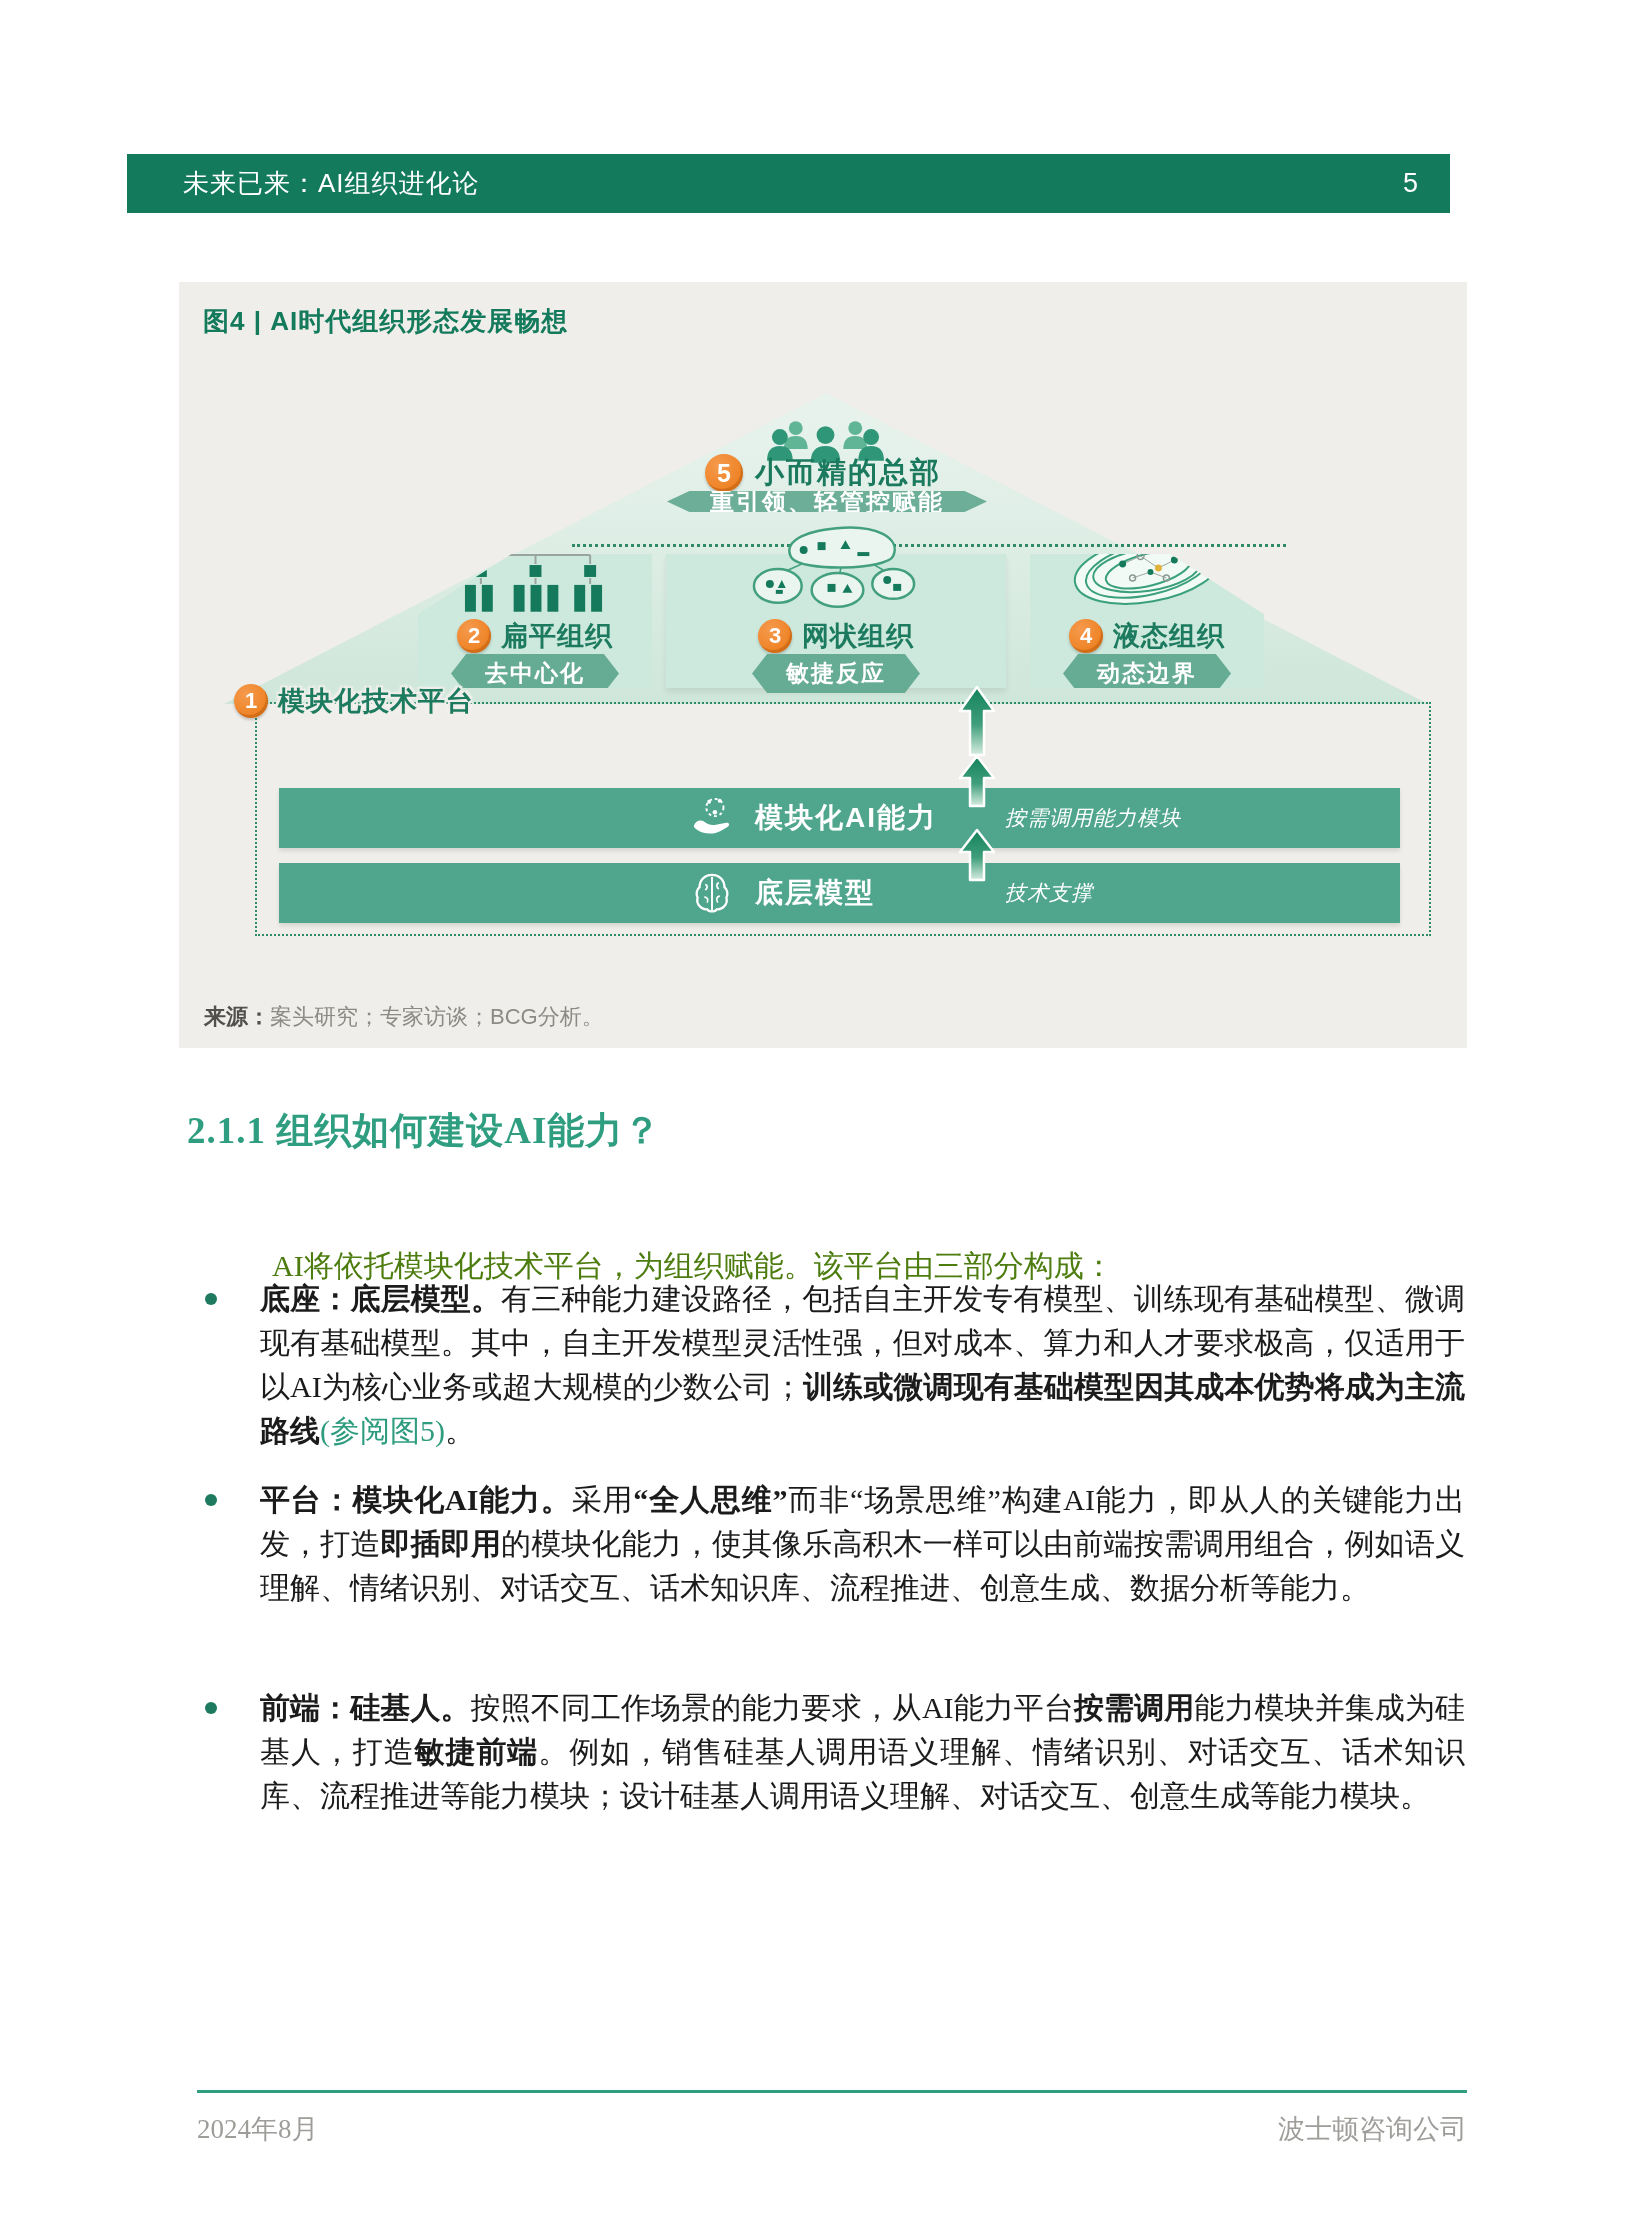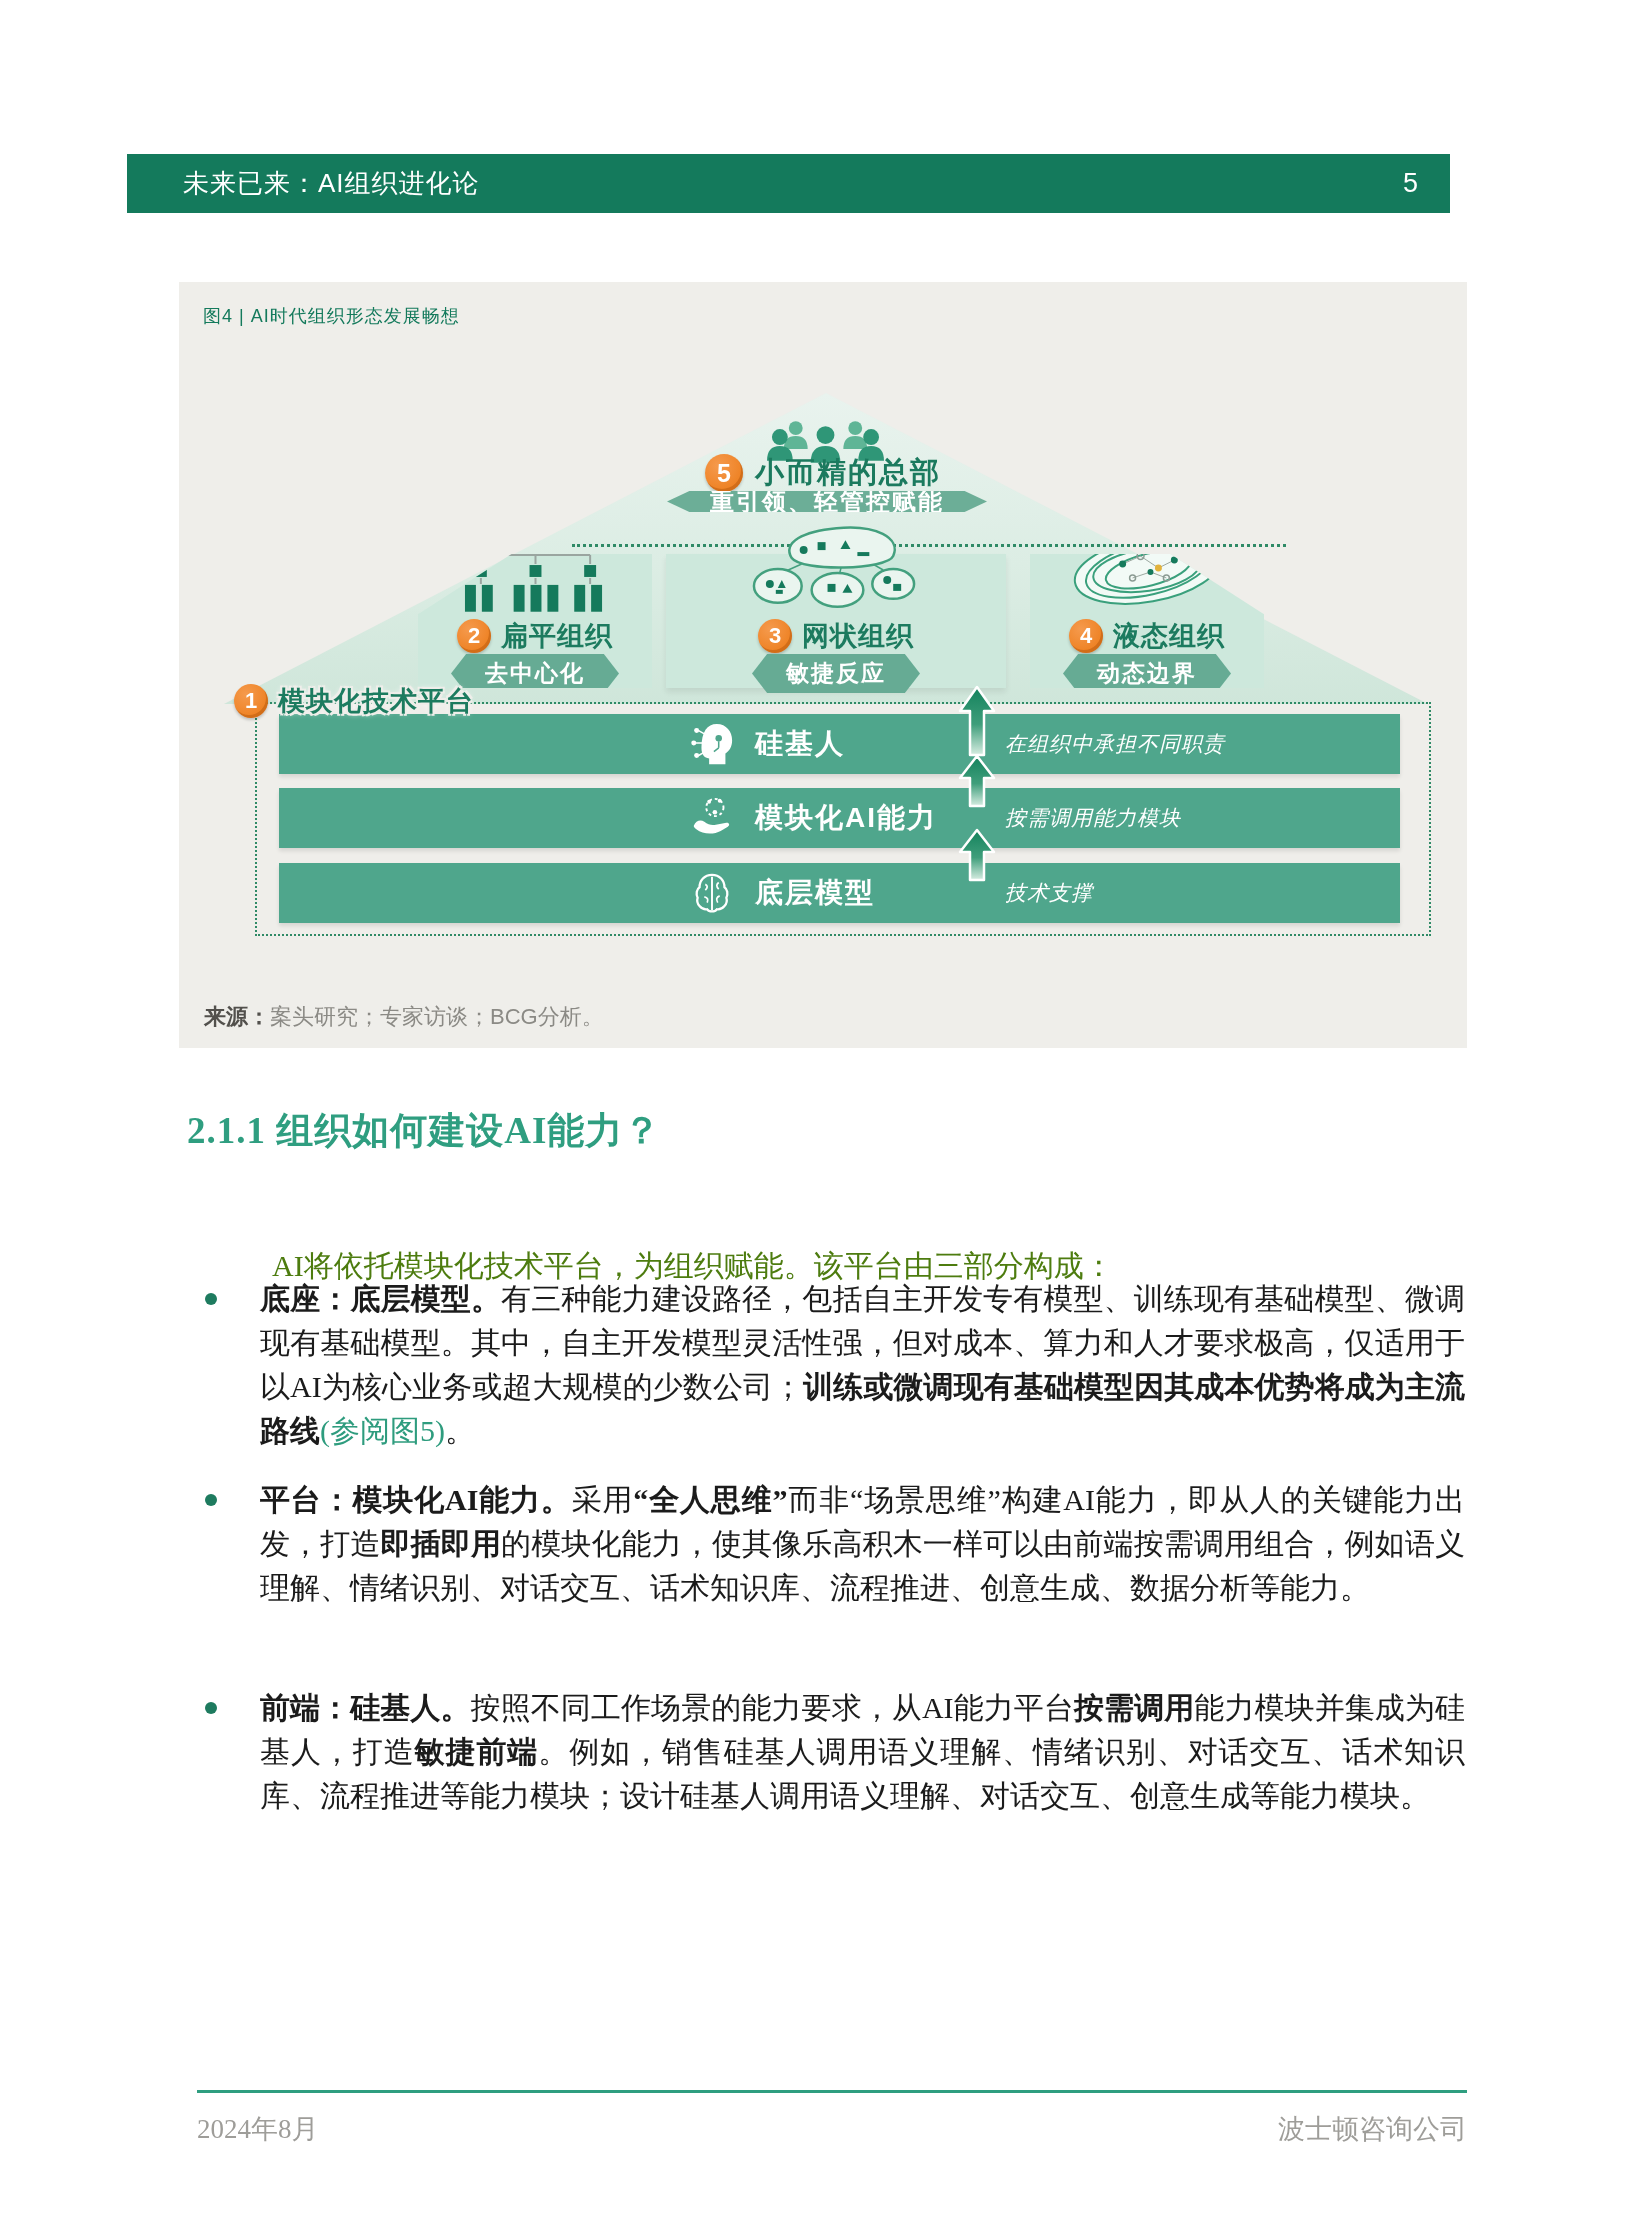--- a/index.html
+++ b/index.html
@@ -8,21 +8,21 @@
 
   
   .topbar{position:absolute;left:127px;top:154px;width:1323px;height:59px;background:#147A5C;
           display:flex;align-items:center;justify-content:space-between;box-sizing:border-box;
           padding:0 32px 0 56px;color:#fff;}
   .topbar .ttl{font-size:26px;letter-spacing:1px;}
   .topbar .pg{font-size:27px;}
 
   
   .figure{position:absolute;left:179px;top:282px;width:1288px;height:766px;background:#EFEEEA;}
-  .fig-title{position:absolute;left:24px;top:22px;margin:0;font-size:18px;font-weight:400;
+  .fig-title{position:absolute;left:24px;top:22px;margin:0;font-size:26px;font-weight:700;
              color:#147A5C;letter-spacing:1px;}
 
   .diagram{position:absolute;inset:0;}
   .pyramid{position:absolute;left:45px;top:111px;width:1204px;height:311px;
            background:linear-gradient(180deg,#E9F3EE 0%,#DCEDE4 55%,#CFE6DA 100%);
            clip-path:polygon(50% 0%,100% 100%,0% 100%);
            filter:drop-shadow(0 5px 6px rgba(0,0,0,0.10));}
 
   
   .apex-icon{position:absolute;left:587px;top:137px;width:119px;height:46px;}
@@ -245,35 +245,20 @@
         </div>
         <div class="org-banner">动态边界</div>
       </div>
 
       <div class="plat-label">
         <span class="badge b33">1</span>
         <span class="lbl">模块化技术平台</span>
       </div>
       <div class="plat-box"></div>
 
-      <div class="layer l1">
-        <svg class="ic" viewBox="0 0 48 48">
-          <g stroke="#fff" stroke-width="1.6" fill="none">
-            <path d="M10 10 L17 14 M7 23 L15 23 M10 36 L17 32"></path>
-          </g>
-          <circle cx="8" cy="10" r="2.6" fill="#fff"></circle>
-            <circle cx="5" cy="23" r="2.6" fill="#fff"></circle>
-            <circle cx="8" cy="36" r="2.6" fill="#fff"></circle>
-          <path fill="#fff" d="M29 3 C39 3 45 11 45 20 C45 27 42 31 38 34 L38 45 L21 45 L21 39 C16 39 13 35 13 28 C13 11 19 3 29 3 Z"></path>
-          <circle cx="31" cy="18" r="3.4" fill="#4FA68C"></circle>
-          <path d="M31 21 V28 M31 28 L26 32" stroke="#4FA68C" stroke-width="1.6" fill="none"></path>
-        </svg>
-        <span class="lbl">硅基人</span>
-        <span class="ann">在组织中承担不同职责</span>
-      </div>
 
       <div class="layer l2">
         <svg class="ic" viewBox="0 0 48 48">
           <circle cx="27" cy="13" r="9" fill="none" stroke="#fff" stroke-width="2" stroke-dasharray="3 3"></circle>
           <circle cx="21" cy="7" r="2" fill="#fff"></circle>
             <circle cx="32" cy="6" r="2" fill="#fff"></circle>
             <circle cx="27" cy="18" r="2.4" fill="#fff"></circle>
           <path fill="#fff" d="M5 32 C7 27 12 25 16 28 C20 31 24 32 28 31 L39 29 C42 28.5 43 31.5 40.5 33 L33 37.5 C26 41.5 14 41 8 36 C6 34.5 4.8 33.2 5 32 Z"></path>
         </svg>
         <span class="lbl">模块化AI能力</span>

